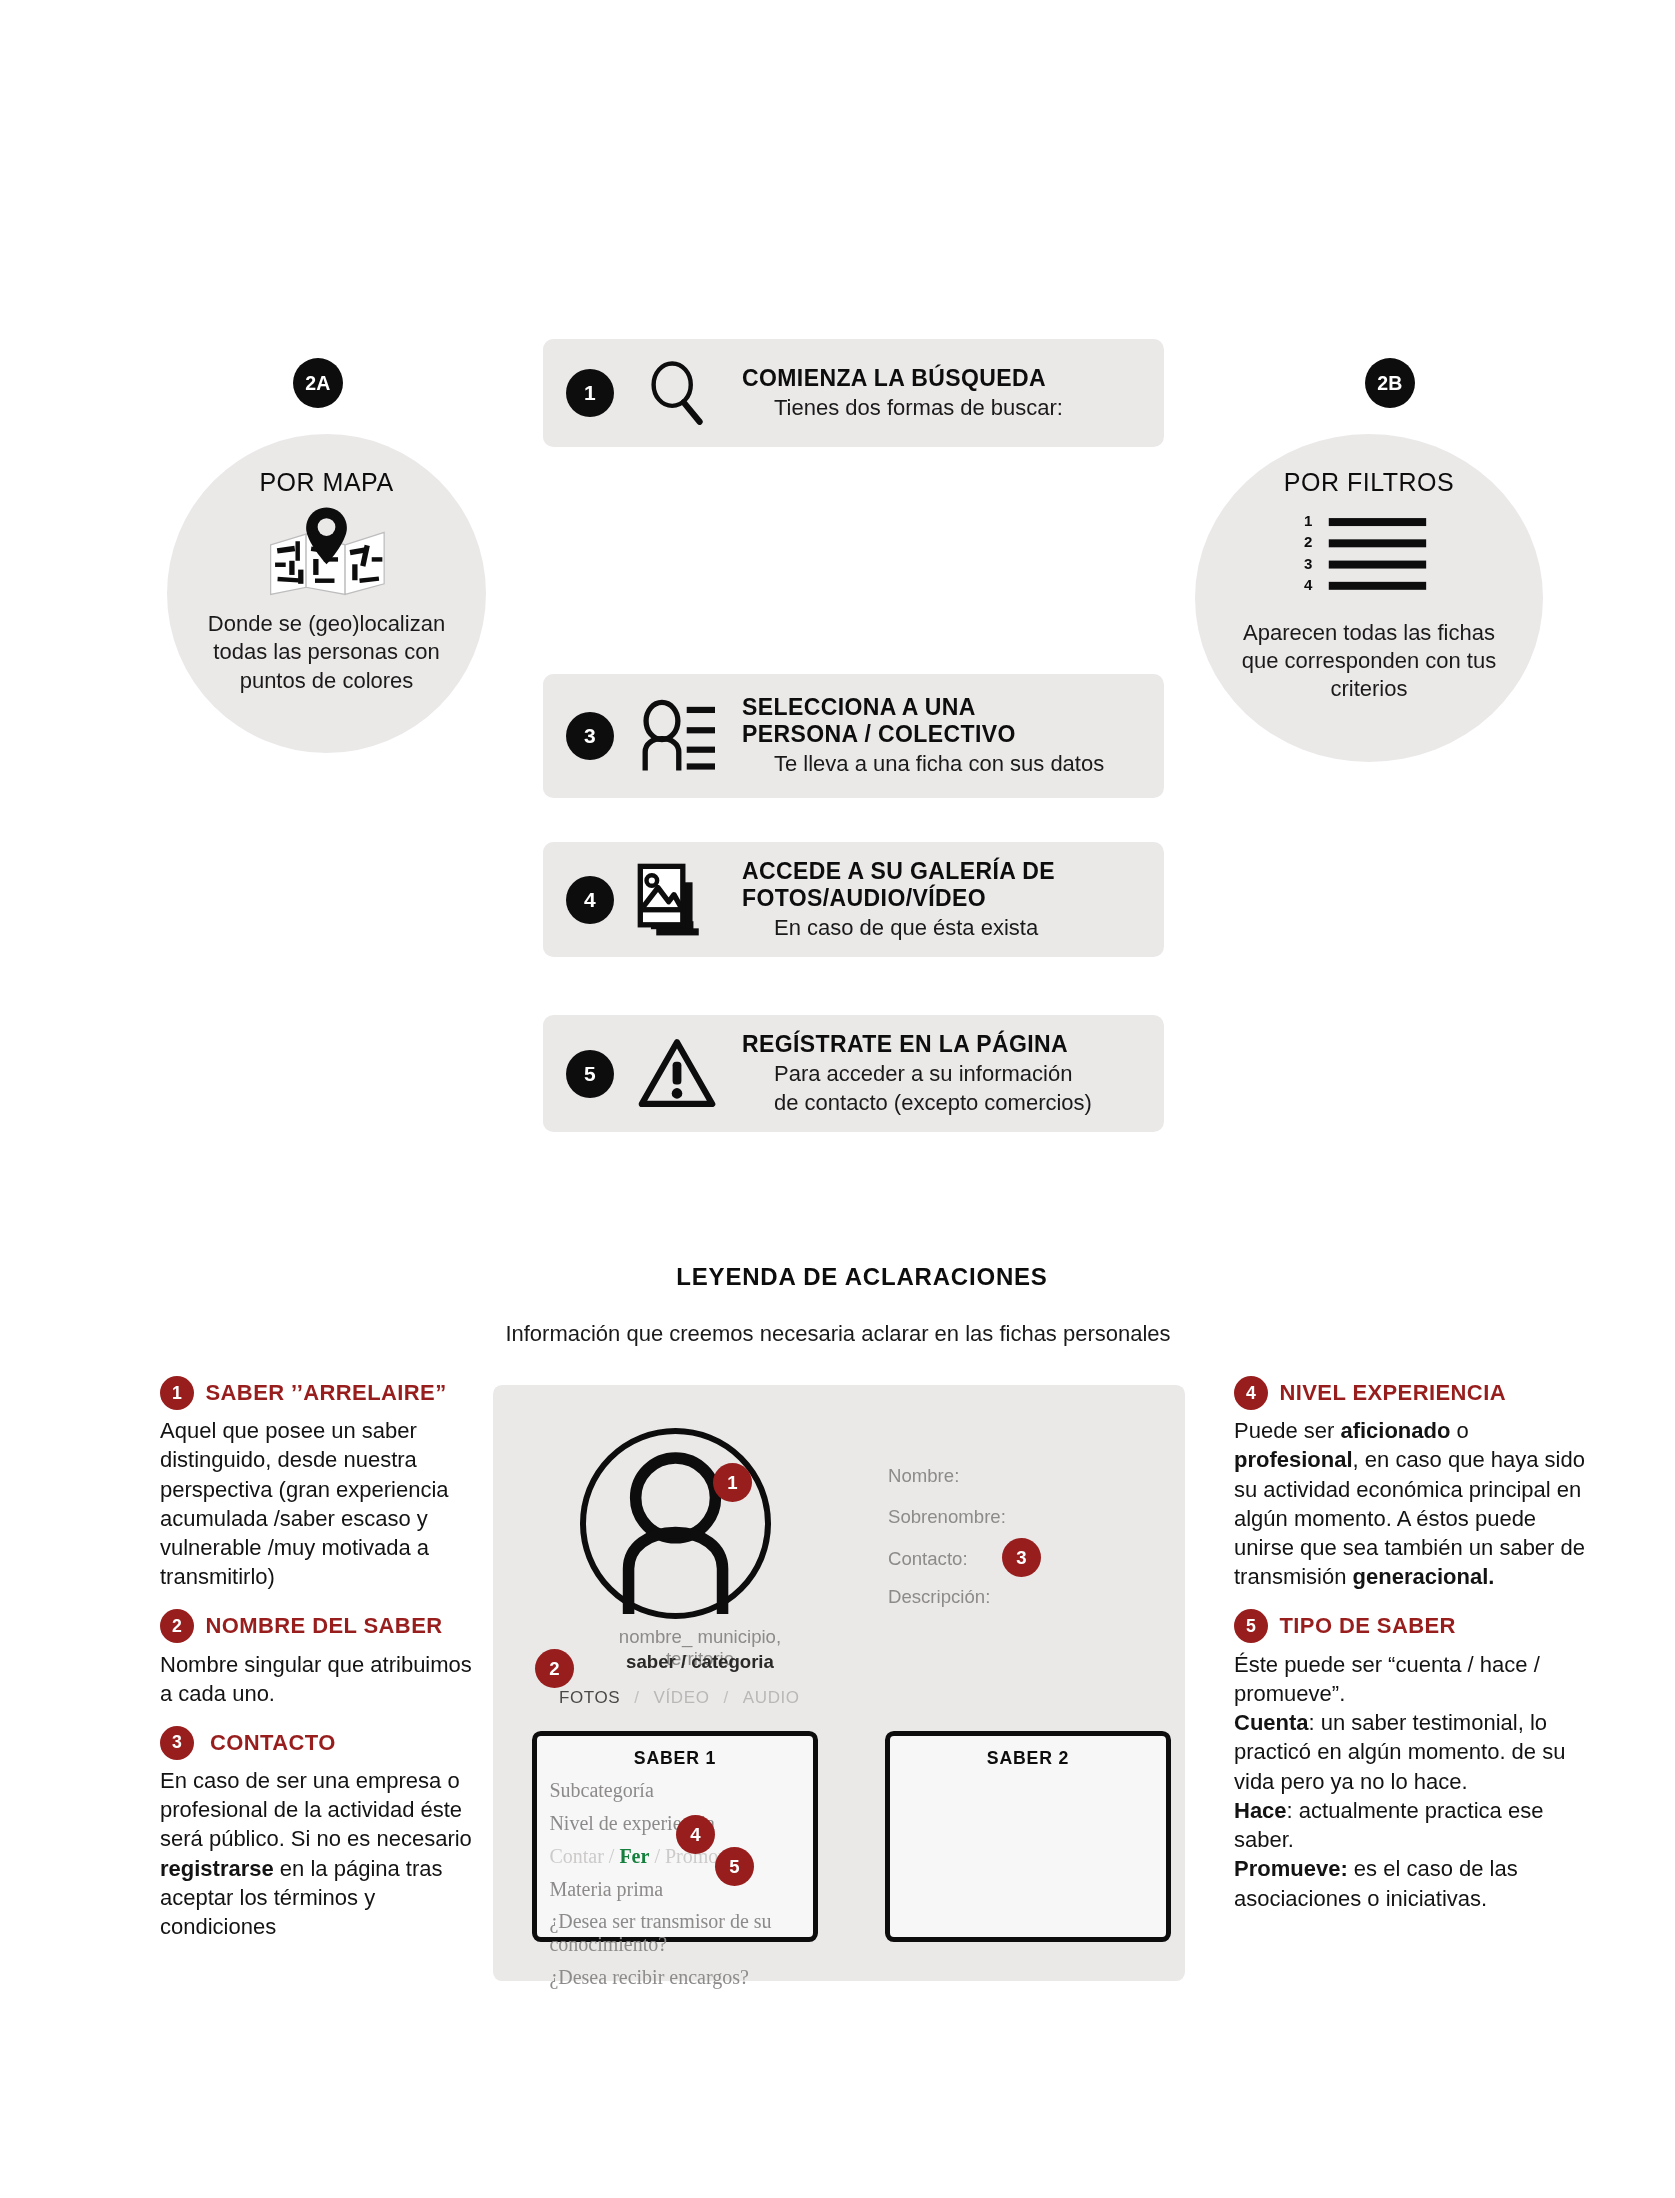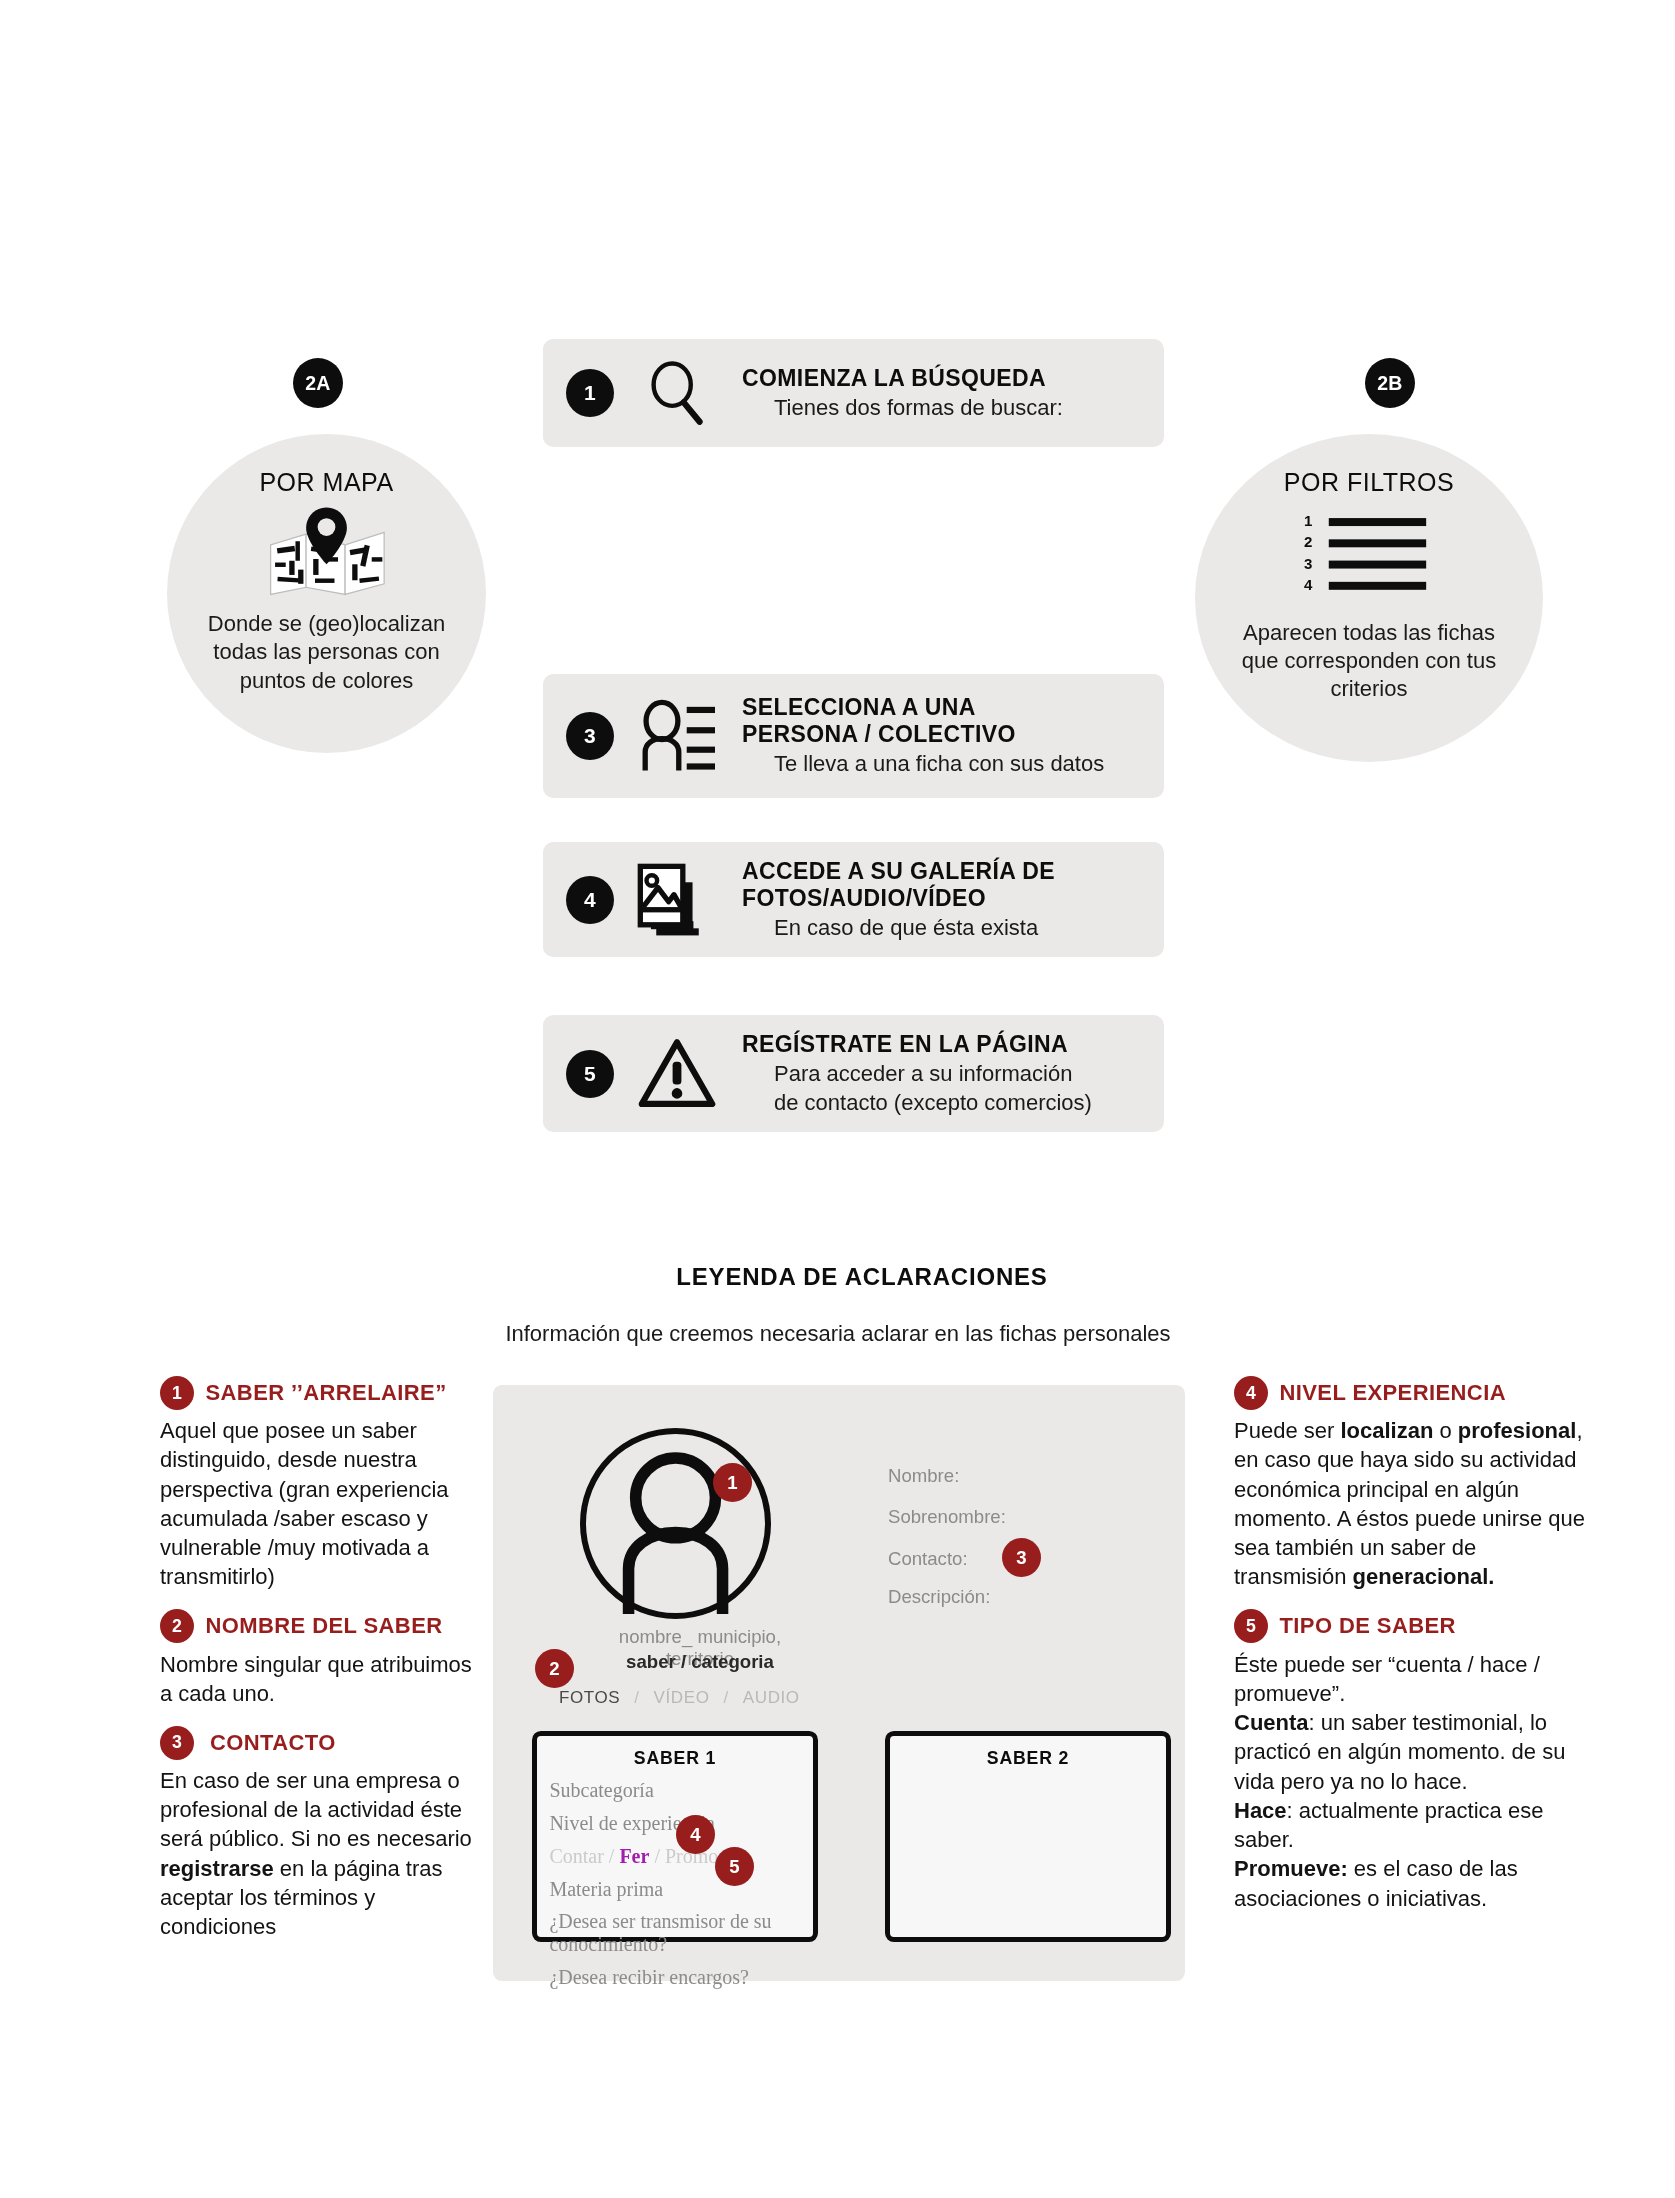--- a/index.html
+++ b/index.html
@@ -347,21 +347,21 @@
   </div>
 </div>
 
 <div class="leg-col" style="left:1234px; top:1376px; width:355px;">
 
   <div class="leg-head">
     <div class="leg-dot">4</div>
     <div class="leg-label">NIVEL EXPERIENCIA</div>
   </div>
   <div class="leg-body">
-    <span>Puede ser </span><b>localizan</b><span> o </span><b>profesional</b><span>, en caso que haya sido su actividad económica principal en algún momento. A éstos puede unirse que sea también un saber de transmisión </span><b>generacional.</b>
+    <span>Puede ser </span><b>aficionado</b><span> o </span><b>profesional</b><span>, en caso que haya sido su actividad económica principal en algún momento. A éstos puede unirse que sea también un saber de transmisión </span><b>generacional.</b>
   </div>
 
   <div class="leg-head">
     <div class="leg-dot">5</div>
     <div class="leg-label">TIPO DE SABER</div>
   </div>
   <div class="leg-body">
     <span>Éste puede ser “cuenta / hace / promueve”.</span><br>
     <b>Cuenta</b><span>: un saber testimonial, lo practicó en algún momento. de su vida pero ya no lo hace.</span><br>
     <b>Hace</b><span>: actualmente practica ese saber.</span><br>
@@ -397,21 +397,21 @@
   <div class="grey-label" style="position:absolute; left:395px; top:163px; font-size:18.6px;">Contacto:</div>
   <div class="grey-label" style="position:absolute; left:395px; top:201px; font-size:18.6px;">Descripción:</div>
 
   <div class="mini-dot" style="left:509px; top:153px; width:39px; height:39px; font-size:18.6px;">3</div>
 
   <div class="saber-box" style="left:39px; top:346px; width:286px; height:211px;">
     <div class="saber-box-title">SABER 1</div>
     <div class="saber-field">Subcategoría</div>
     <div class="saber-field">Nivel de experiencia</div>
     <div class="saber-field">
-      <span style="color:#cdcaca;">Contar</span><span style="color:#cdcaca;"> / </span><b style="color:#a21caf;margin-top:8px;">Fer</b><span style="color:#cdcaca;"> / </span><span style="color:#cdcaca;">Promoure</span>
+      <span style="color:#cdcaca;">Contar</span><span style="color:#cdcaca;"> / </span><b style="color:#15803d;margin-top:8px;">Fer</b><span style="color:#cdcaca;"> / </span><span style="color:#cdcaca;">Promoure</span>
     </div>
     <div class="saber-field">Materia prima</div>
     <div class="saber-field">¿Desea ser transmisor de su conocimiento?</div>
     <div class="saber-field">¿Desea recibir encargos?</div>
   </div>
 
   <div class="mini-dot" style="left:183px; top:430px; width:39px; height:39px; font-size:18.6px;">4</div>
   <div class="mini-dot" style="left:222px; top:462px; width:39px; height:39px; font-size:18.6px;">5</div>
 
   <div class="saber-box" style="left:392px; top:346px; width:286px; height:211px;">

